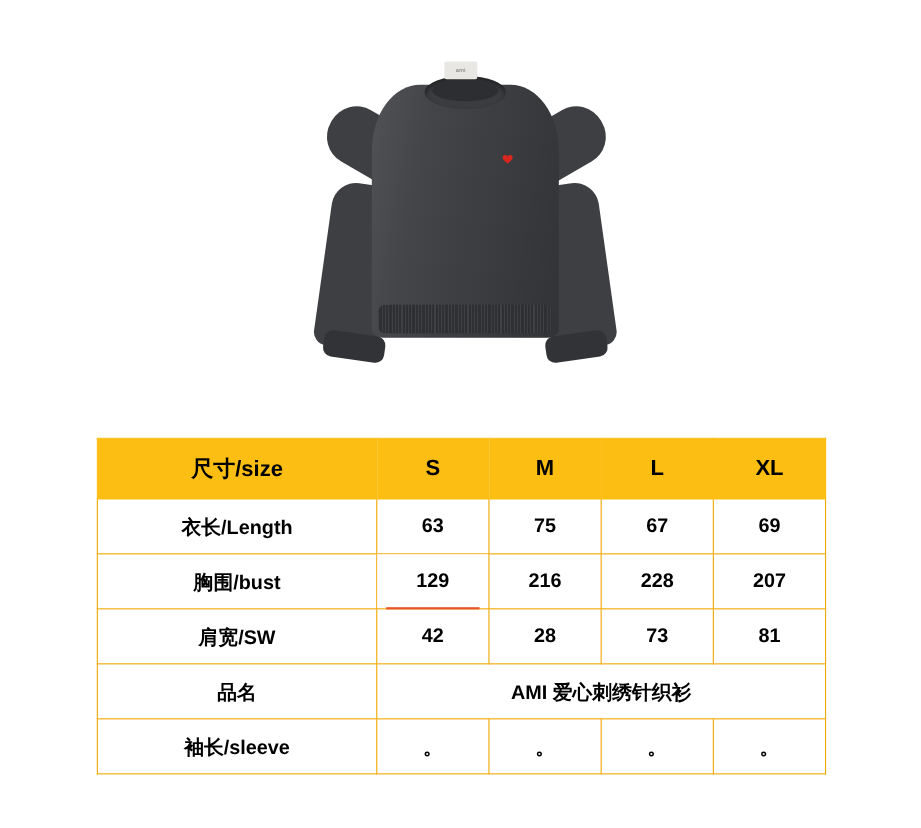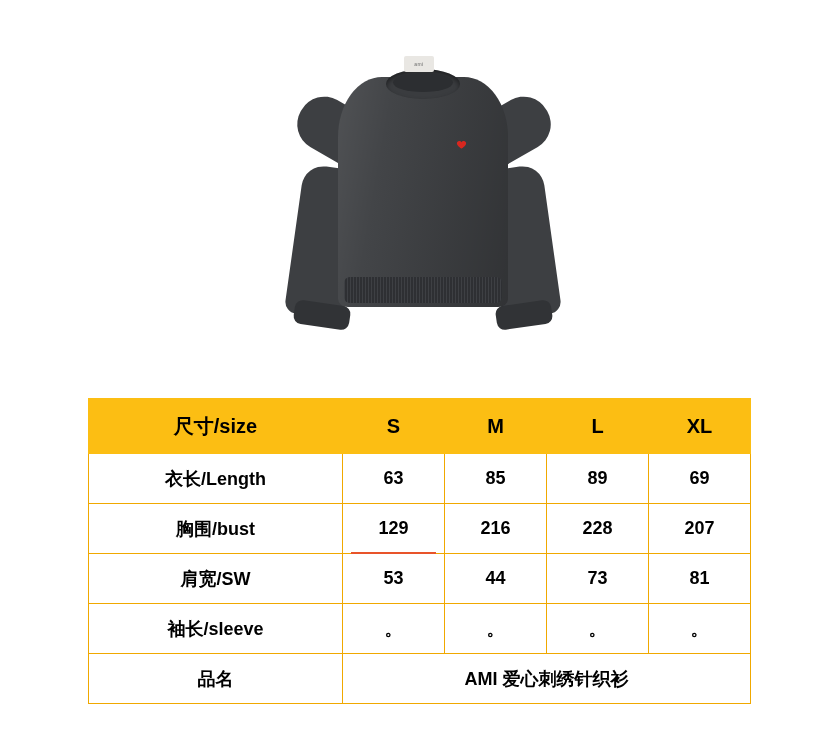--- a/index.html
+++ b/index.html
@@ -273,45 +273,45 @@
         <th>S</th>
         <th>M</th>
         <th>L</th>
         <th>XL</th>
       </tr>
     </thead>
     <tbody>
       <tr>
         <td class="cell-label">衣长/Length</td>
         <td>63</td>
-        <td>85</td>
-        <td>89</td>
+        <td>75</td>
+        <td>67</td>
         <td>69</td>
       </tr>
       <tr>
         <td class="cell-label">胸围/bust</td>
         <td class="underline-red">129</td>
         <td>216</td>
         <td>228</td>
         <td>207</td>
       </tr>
       <tr>
         <td class="cell-label">肩宽/SW</td>
-        <td>53</td>
-        <td>44</td>
+        <td>42</td>
+        <td>28</td>
         <td>73</td>
         <td>81</td>
+      </tr>
+      <tr>
+        <td class="cell-label">品名</td>
+        <td class="cell-product" colspan="4">AMI 爱心刺绣针织衫</td>
       </tr>
       <tr>
         <td class="cell-label">袖长/sleeve</td>
         <td class="cell-sleeve">。</td>
         <td class="cell-sleeve">。</td>
         <td class="cell-sleeve">。</td>
         <td class="cell-sleeve">。</td>
       </tr>
-      <tr>
-        <td class="cell-label">品名</td>
-        <td class="cell-product" colspan="4">AMI 爱心刺绣针织衫</td>
-      </tr>
     </tbody>
   </table>
 
 </div>
 
 </body></html>

